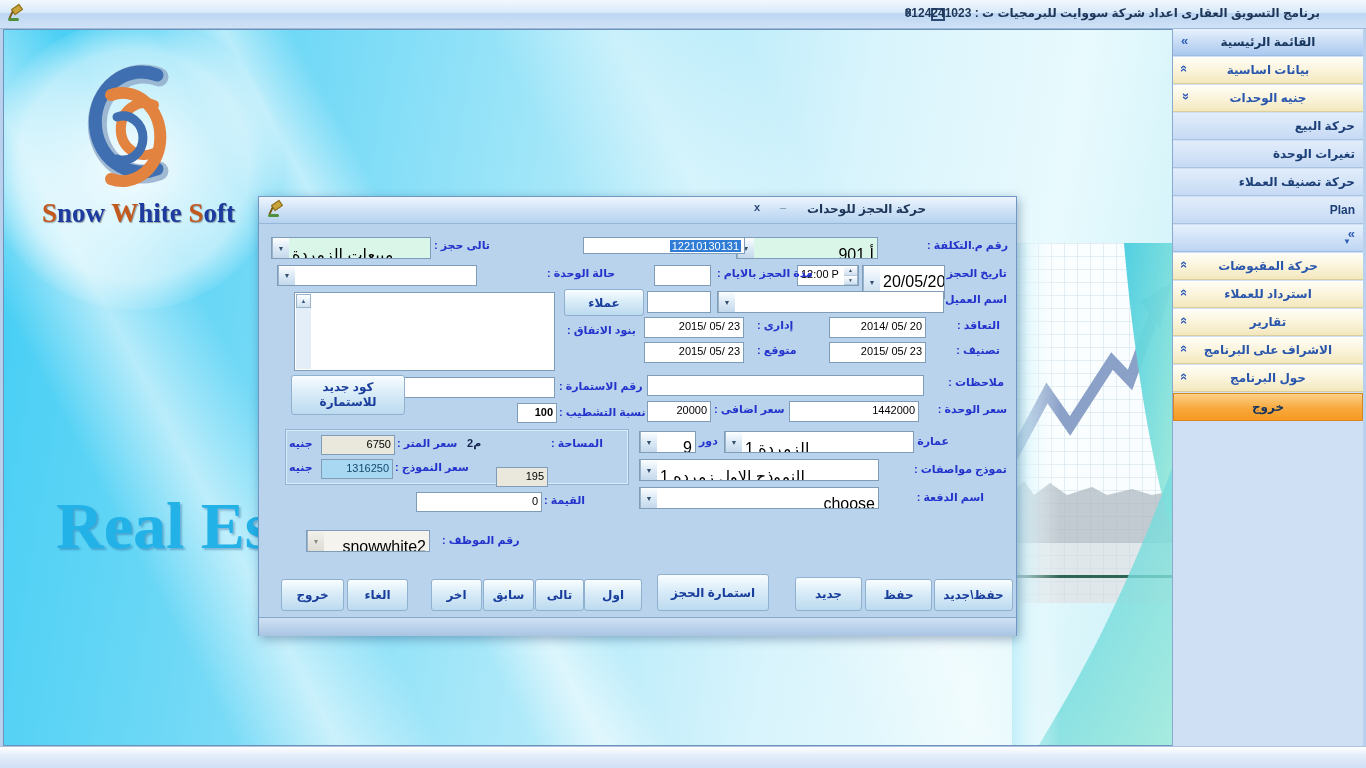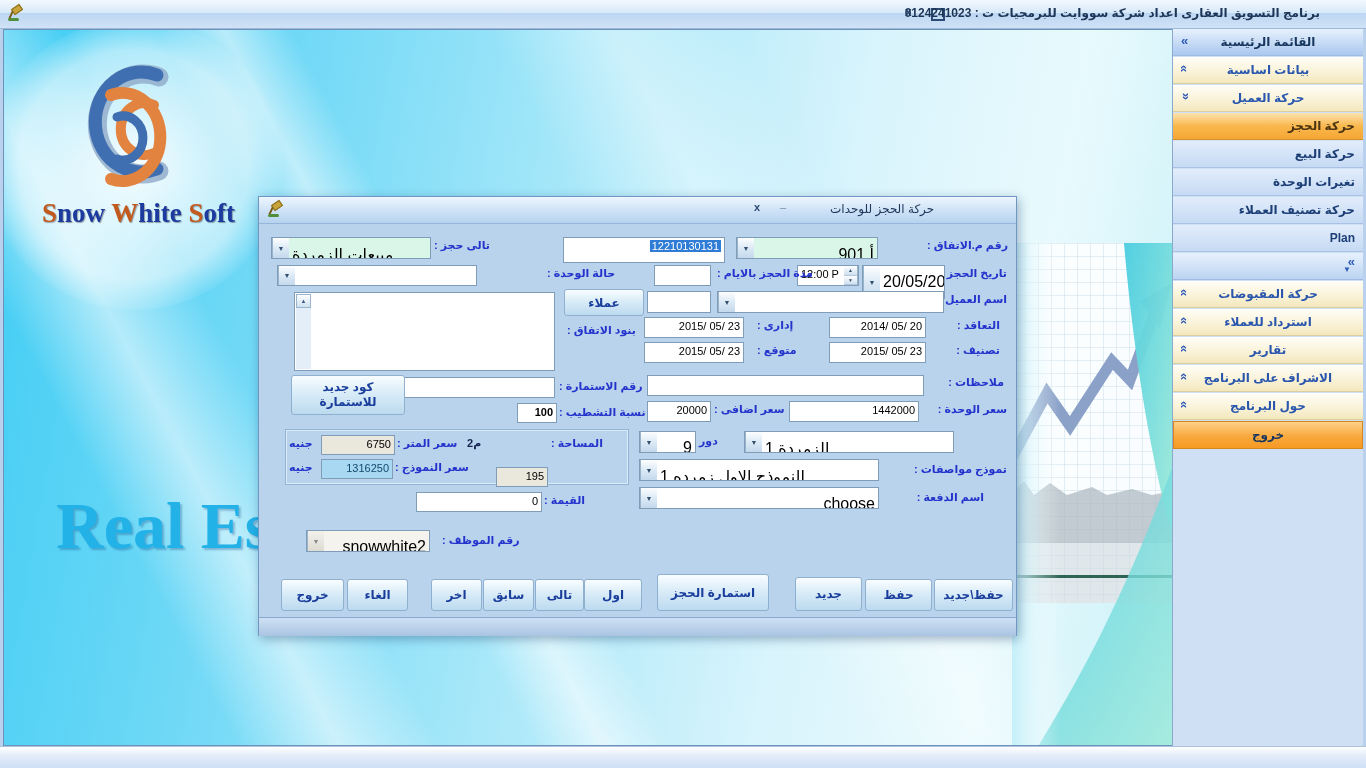--- a/index.html
+++ b/index.html
@@ -38,21 +38,21 @@
   .sbi.bluehead2 .chev2{position:absolute;right:8px;top:1px;color:#2e5cb8;font-size:13px;font-weight:bold;}
   .sbi.bluehead2 .tiny{position:absolute;right:12px;top:12px;font-size:8px;color:#2e5cb8;}
   
   .statusbar{position:absolute;left:0;bottom:0;width:1366px;height:21px;
     background:linear-gradient(180deg,#ffffff,#e4edfa 40%,#cfdff5);border-top:1px solid #aec3e0;}
   
   .dlg{position:absolute;left:258px;top:196px;width:757px;height:438px;background:#b9d3ec;
     border:1px solid #7096c4;box-shadow:2px 3px 10px rgba(10,40,90,.35);}
   .dlg-tb{position:absolute;left:0;top:0;width:100%;height:26px;
     background:linear-gradient(180deg,#eef6fe,#cfe3f7 50%,#b6d2ef);border-bottom:1px solid #96b7da;}
-  .dlg-tb .dttl{position:absolute;left:548px;top:5px;direction:rtl;font-weight:normal;font-size:12px;color:#1d3557;white-space:nowrap;margin-left:23px;}
+  .dlg-tb .dttl{position:absolute;left:548px;top:5px;direction:rtl;font-weight:bold;font-size:12px;color:#1d3557;white-space:nowrap;}
   .lbl{position:absolute;color:#2433cc;font-weight:bold;font-size:11px;direction:rtl;white-space:nowrap;}
   .inp{position:absolute;background:#fff;border:1px solid #7f9db9;font-size:11px;color:#000;
        box-sizing:border-box;padding:2px 3px;overflow:hidden;white-space:nowrap;}
   .num{text-align:right;direction:ltr;}
   .grey{background:#eae8dc;} .lblue{background:#a9d9f2;}
   .combo{position:absolute;background:#fff;border:1px solid #7f9db9;box-sizing:border-box;display:flex;align-items:stretch;overflow:hidden;}
   .combo .arr{width:16px;flex:0 0 16px;background:linear-gradient(180deg,#fdfeff,#dceaf6 50%,#c4d9ec);
       border-left:1px solid #9ab4cc;display:flex;align-items:center;justify-content:center;color:#33506e;font-size:7px;}
   .combo .cval{flex:1;display:flex;align-items:center;justify-content:flex-end;padding:16px 3px;font-size:16px;color:#000;white-space:nowrap;}
   .combo.mint .cval{background:#daf6e9;}
@@ -143,24 +143,21 @@
     <div class="sbi bluehead">
         <span class="chev">»</span>
         <span>القائمة الرئيسية</span>
       </div>
     <div class="sbi cream">
         <span class="chev down">»</span>
         <span>بيانات اساسية</span>
       </div>
     <div class="sbi cream">
         <span class="chev up">»</span>
-        <span>حركة العميل</span>
-      </div>
-    <div class="sbi selected">
-        <span>حركة الحجز</span>
+        <span>جنيه الوحدات</span>
       </div>
     <div class="sbi item">
         <span>حركة البيع</span>
       </div>
     <div class="sbi item">
         <span>تغيرات الوحدة</span>
       </div>
     <div class="sbi item">
         <span>حركة تصنيف العملاء</span>
       </div>
@@ -203,26 +200,26 @@
       <span class="gavel" style="position:absolute;left:7px;top:4px;">
           <span class="head"></span>
           <span class="stem"></span>
           <span class="base"></span>
         </span>
       <span class="wc" style="left:495px;top:4px;font-size:11px;">x</span>
       <span class="wc" style="left:521px;top:0px;font-size:11px;">_</span>
       <span class="dttl">حركة الحجز للوحدات</span>
     </div>
 
-    <span class="lbl" style="right:8px;top:42px;">رقم م.الاتفاق :</span>
+    <span class="lbl" style="right:8px;top:42px;">رقم م.التكلفة :</span>
     <div class="combo mint" style="left:477px;top:40px;width:142px;height:22px;">
       <span class="arr">▼</span>
       <span class="cval num">901 أ</span>
     </div>
-    <div class="inp" style="left:304px;top:40px;width:162px;height:26px;text-align:right;direction:ltr;"><span class="sel">12210130131</span></div>
+    <div class="inp" style="left:324px;top:40px;width:162px;height:17px;text-align:right;direction:ltr;"><span class="sel">12210130131</span></div>
     <span class="lbl" style="left:175px;top:42px;">تالى حجز :</span>
     <div class="combo mint" style="left:12px;top:40px;width:160px;height:22px;">
       <span class="arr">▼</span>
       <span class="cval" style="direction:rtl;">مبيعات الزمردة</span>
     </div>
 
     <span class="lbl" style="right:9px;top:70px;">تاريخ الحجز :</span>
     <div class="combo" style="left:603px;top:68px;width:83px;height:34px;">
       <span class="arr">▼</span>
       <span class="cval num" style="justify-content:center;">20/05/2014</span>
@@ -284,21 +281,21 @@
     <div class="inp grey num" style="left:237px;top:238px;width:52px;height:20px;margin-top:32px;">195</div>
     <span class="lbl" style="left:208px;top:240px;color:#16254f;">م2</span>
     <span class="lbl" style="left:138px;top:240px;">سعر المتر :</span>
     <div class="inp grey num" style="left:62px;top:238px;width:74px;height:20px;">6750</div>
     <span class="lbl" style="left:30px;top:240px;">جنيه</span>
     <span class="lbl" style="left:136px;top:264px;">سعر النموذج :</span>
     <div class="inp lblue num" style="left:62px;top:262px;width:72px;height:20px;color:#12496e;">1316250</div>
     <span class="lbl" style="left:30px;top:264px;">جنيه</span>
 
     <span class="lbl" style="right:67px;top:238px;">عمارة</span>
-    <div class="combo" style="left:485px;top:234px;width:210px;height:22px;">
+    <div class="combo" style="left:465px;top:234px;width:190px;height:22px;">
       <span class="arr">▼</span>
       <span class="cval" style="direction:rtl;">الزمردة 1</span>
     </div>
     <span class="lbl" style="left:440px;top:238px;">دور</span>
     <div class="combo" style="left:380px;top:234px;width:57px;height:22px;">
       <span class="arr">▼</span>
       <span class="cval num">9</span>
     </div>
     <span class="lbl" style="right:9px;top:266px;">تموذج مواصفات :</span>
     <div class="combo" style="left:380px;top:262px;width:240px;height:22px;">

